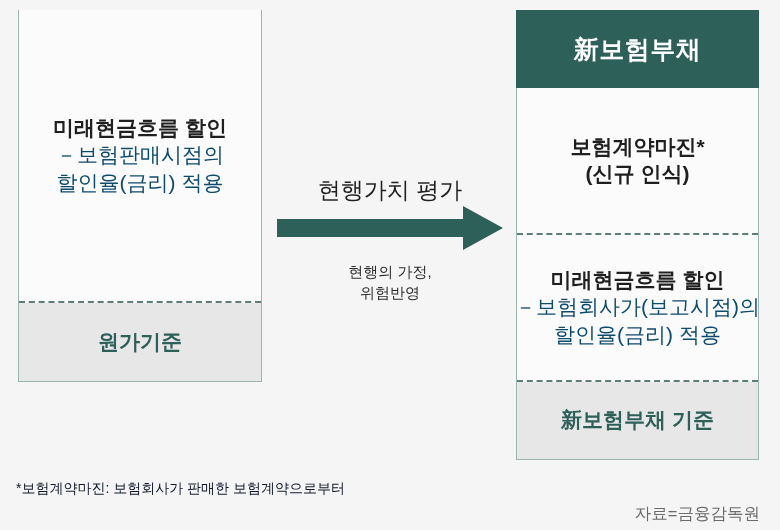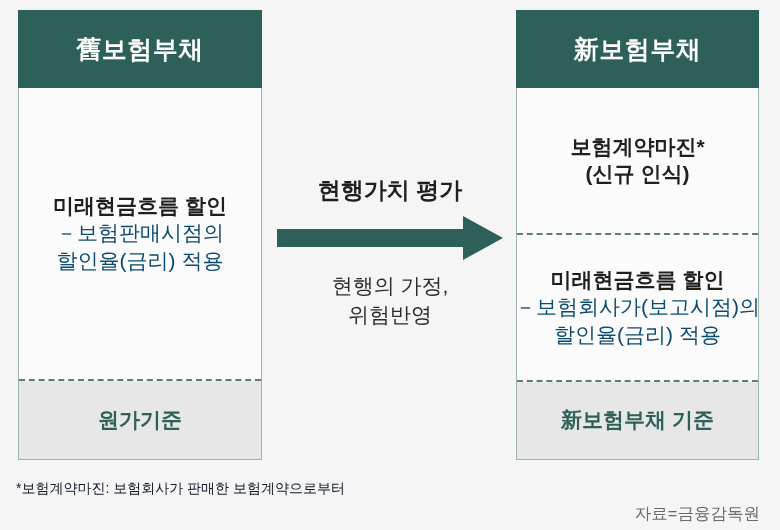--- a/index.html
+++ b/index.html
@@ -106,32 +106,31 @@
   
   #arrow-group {
     position: absolute;
     left: 272px;
     top: 175px;
     width: 236px;
     text-align: center;
   }
   #arrow-title {
     font-size: 23px;
-    font-weight: bold;
+    font-weight: normal;
     color: #1f1f1f;
     white-space: nowrap;
-    margin-bottom: 10px;
   }
   #arrow-shape {
     display: block;
     margin: 0 auto;
   }
   #arrow-caption {
     margin-top: 12px;
-    font-size: 21px;
+    font-size: 15px;
     font-weight: normal;
     color: #2b2b2b;
     line-height: 1.38;
   }
   #arrow-caption div { white-space: nowrap; }
 
   
   #footnote {
     position: absolute;
     left: 16px;
@@ -150,21 +149,20 @@
     color: #6a6a6a;
     white-space: nowrap;
   }
 </style>
 </head>
 <body>
 
 <div id="canvas">
 
   <div class="panel" id="panel-left">
-    <div class="panel-header">舊보험부채</div>
     <div class="panel-body">
 
       <div class="section" id="left-sec-main">
         <div class="line-bold">미래현금흐름 할인</div>
         <div class="line-reg">－보험판매시점의</div>
         <div class="line-reg">할인율(금리) 적용</div>
       </div>
 
       <div class="divider-dashed"></div>
 

